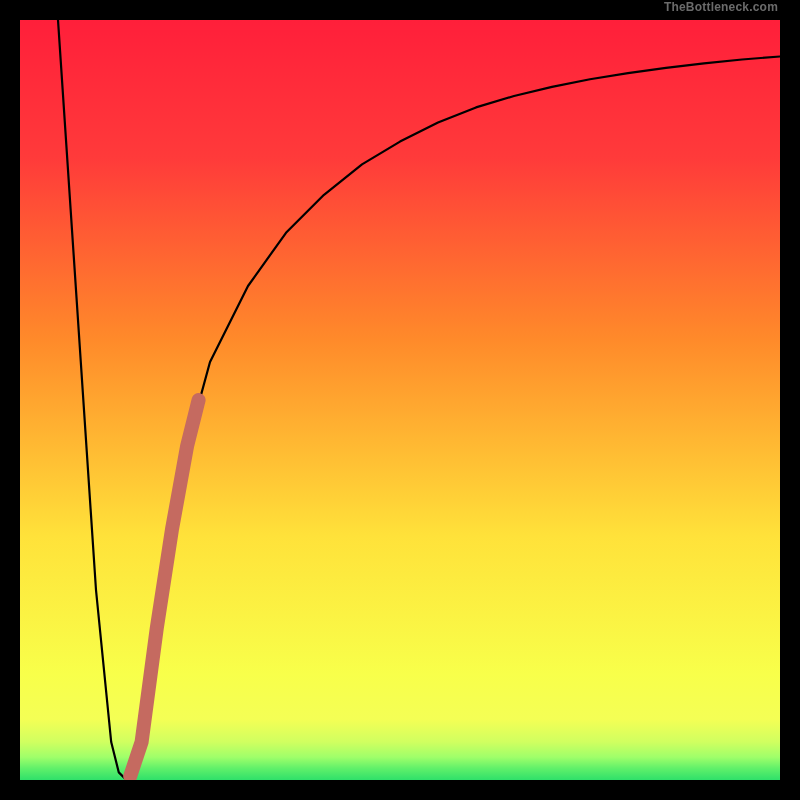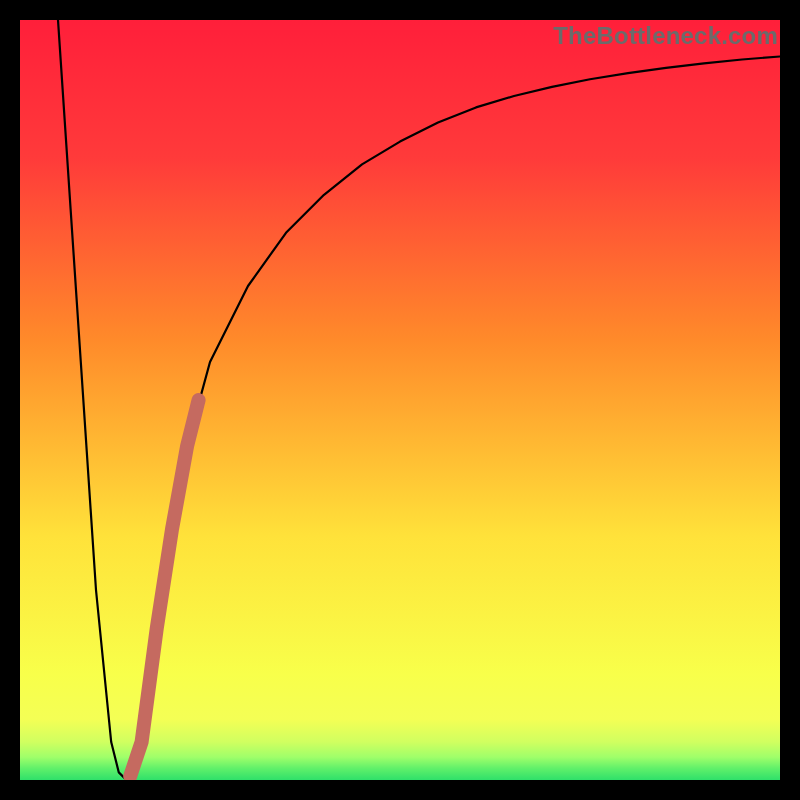--- a/index.html
+++ b/index.html
@@ -23,25 +23,24 @@
     left: 20px;
     top: 20px;
     width: 760px;
     height: 760px;
   }
   .watermark {
     position: absolute;
     top: 0;
     right: 22px;
     font-family: Arial, Helvetica, sans-serif;
-    font-size: 24px;
+    font-size: 12px;
     font-weight: 600;
     color: #6b6b6b;
     letter-spacing: 0.2px;
-    margin-top: 22px;
   }
   svg {
     display: block;
   }
 </style>
 </head>
 <body>
 
 <div class="frame">
   <div class="plot">

